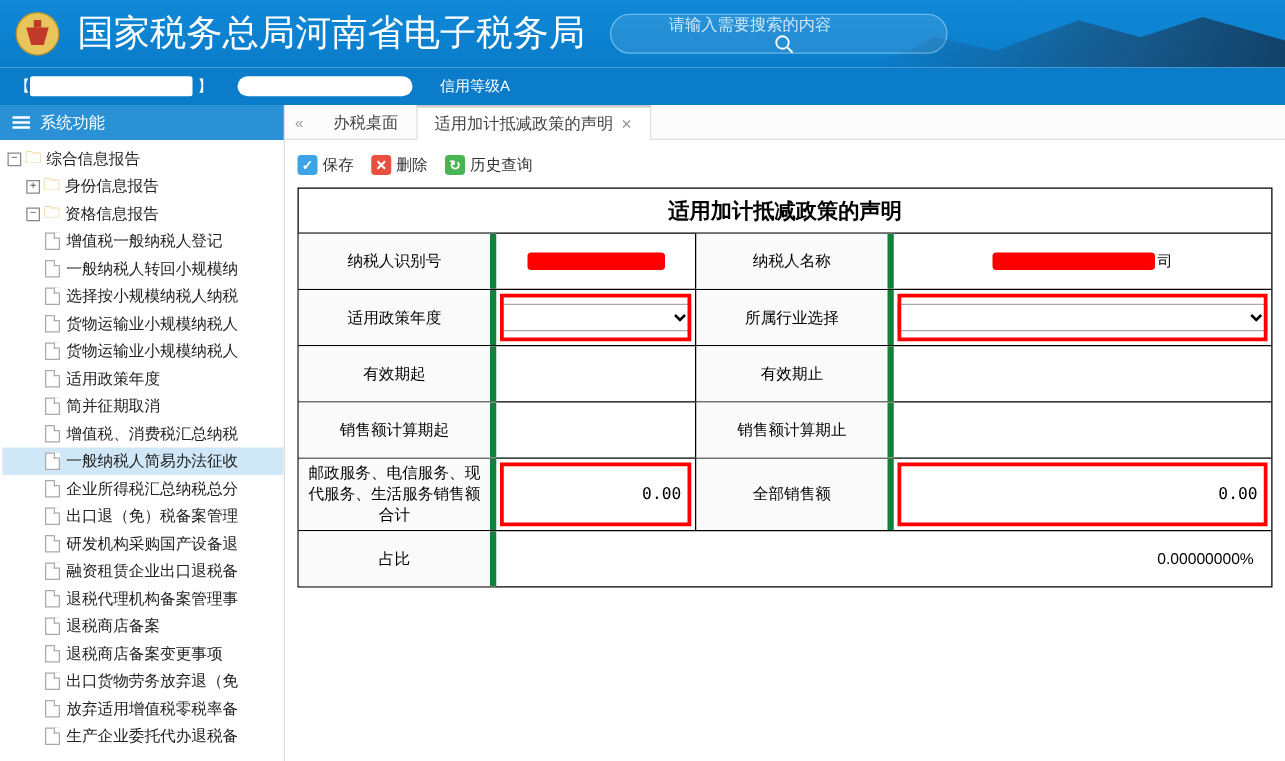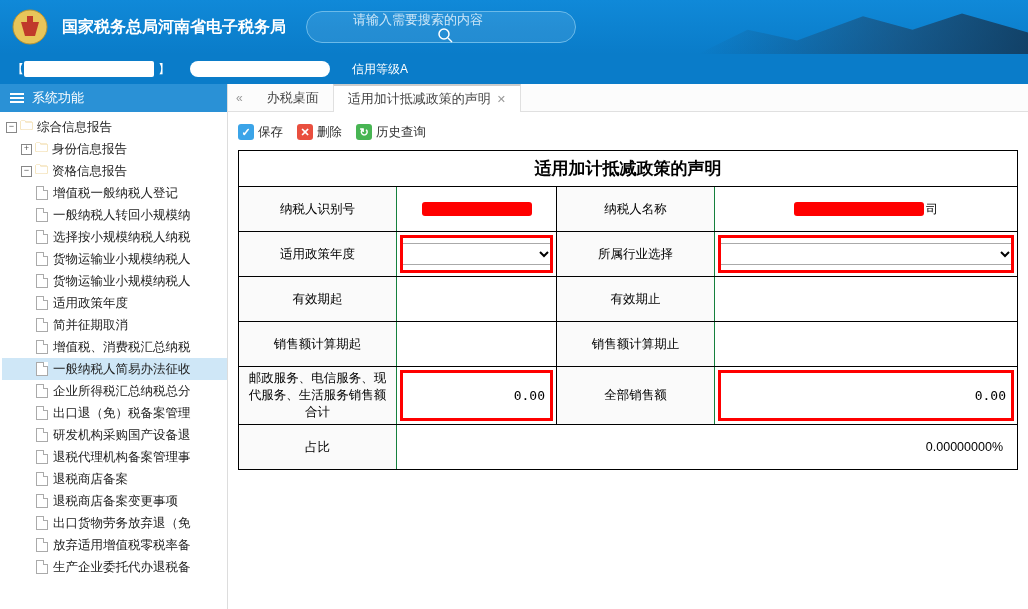--- a/index.html
+++ b/index.html
@@ -1,20 +1,20 @@
 <!DOCTYPE html>
 <html><head>
 <meta charset="utf-8">
 <style>
 * { margin: 0; padding: 0; box-sizing: border-box; }
 body { font-family: "Microsoft YaHei", Arial, sans-serif; font-size: 13px; background: #fff; width: 1028px; height: 609px; overflow: hidden; position: relative; }
 
 .header-bar { height: 54px; background: linear-gradient(to bottom, #1089d8, #0a7cc9); position: relative; color: #fff; display: flex; align-items: center; }
 .logo { width: 40px; height: 40px; margin-left: 10px; display: flex; align-items: center; justify-content: center; }
-.header-title { font-size: 16px; font-weight: 700; margin-left: 12px; }
+.header-title { font-size: 29px; font-weight: 400; margin-left: 12px; }
 .search-box { margin-left: 20px; width: 270px; height: 32px; border: 1px solid #6bbae9; border-radius: 16px; background: rgba(255,255,255,0.1); display: flex; align-items: center; padding: 0 14px; flex-direction: column; }
 .search-box input { flex: 1; background: none; border: none; outline: none; color: #fff; font-size: 13px; }
 .search-box input::placeholder { color: #cce6f7; }
 .search-icon { margin-left: 8px; }
 .mountains { position: absolute; right: 0; bottom: 0; width: 330px; height: 54px; background: linear-gradient(to right, rgba(32,80,120,0) 0%, rgba(30,60,90,0.55) 60%, rgba(20,45,70,0.75) 100%); clip-path: polygon(0% 100%, 15% 55%, 30% 75%, 50% 30%, 65% 55%, 80% 25%, 100% 60%, 100% 100%); }
 
 .sub-bar { height: 30px; background: #0a7cc9; color: #fff; display: flex; align-items: center; padding: 0 12px; font-size: 12px; }
 .sub-label1 { width: 130px; height: 16px; background: #fff; border-radius: 2px; display: inline-block; }
 .sub-right-bracket { margin-left: 4px; }
 .sub-white-pill { background: #fff; height: 16px; width: 140px; border-radius: 8px; margin-left: 20px; }
@@ -46,21 +46,21 @@
 .tool-btn { display: flex; align-items: center; gap: 4px; cursor: pointer; color: #333; }
 .tool-icon { width: 16px; height: 16px; border-radius: 3px; display: inline-flex; align-items: center; justify-content: center; color: #fff; font-size: 11px; font-weight: bold; }
 .ic-save { background: #3ba4e8; }
 .ic-del { background: #e94f3f; }
 .ic-hist { background: #48b553; }
 
 .form-wrap { margin: 0 10px; border: 1px solid #000; }
 .form-title { text-align: center; font-size: 17px; font-weight: bold; padding: 6px 0; border-bottom: 1px solid #000; }
 .form-row { display: flex; border-bottom: 1px solid #000; }
 .form-row:last-child { border-bottom: none; }
-.form-label { width: 158px; min-height: 44px; display: flex; align-items: center; justify-content: center; text-align: center; background: #fafafa; font-size: 12.5px; padding: 3px 6px; border-right: 1px solid #15803d; }
+.form-label { width: 158px; min-height: 44px; display: flex; align-items: center; justify-content: center; text-align: center; background: #fafafa; font-size: 12.5px; padding: 3px 6px; border-right: 5px solid #15803d; }
 .form-value { width: 160px; display: flex; align-items: center; justify-content: center; border-right: 1px solid #000; position: relative; padding: 3px; }
 .form-value:last-child { border-right: none; }
 .form-value-wide { flex: 1; display: flex; align-items: center; justify-content: flex-end; padding: 0 14px; font-size: 12.5px; }
 .redbox { position: absolute; inset: 3px; border: 3px solid #ff0000; pointer-events: none; }
 .val-select { width: 100%; height: 22px; border: 1px solid #aaa; background: #fff; font-size: 12px; }
 .redacted { width: 110px; height: 14px; background: #ff0000; border-radius: 3px; }
 .redacted2 { display: inline-block; width: 130px; height: 14px; background: #ff0000; border-radius: 3px; }
 .redacted-trail { font-size: 12px; margin-left: 2px; }
 .num-right { width: 100%; text-align: right; padding-right: 8px; font-family: monospace; font-size: 13px; }
 </style>
@@ -194,20 +194,26 @@
           <div class="tree-row">
             <span class="spacer"></span>
             <span class="spacer"></span>
             <span class="file-icon"></span>
             <span class="tree-label">研发机构采购国产设备退</span>
           </div>
           <div class="tree-row">
             <span class="spacer"></span>
             <span class="spacer"></span>
             <span class="file-icon"></span>
+            <span class="tree-label">融资租赁企业出口退税备</span>
+          </div>
+          <div class="tree-row">
+            <span class="spacer"></span>
+            <span class="spacer"></span>
+            <span class="file-icon"></span>
             <span class="tree-label">退税代理机构备案管理事</span>
           </div>
           <div class="tree-row">
             <span class="spacer"></span>
             <span class="spacer"></span>
             <span class="file-icon"></span>
             <span class="tree-label">退税商店备案</span>
           </div>
           <div class="tree-row">
             <span class="spacer"></span>

